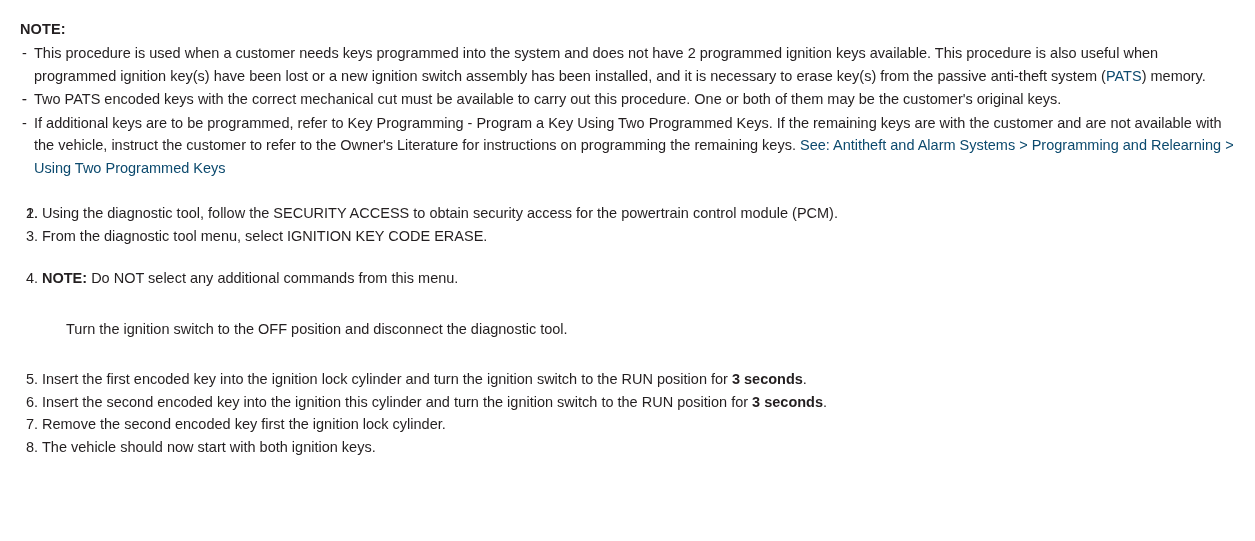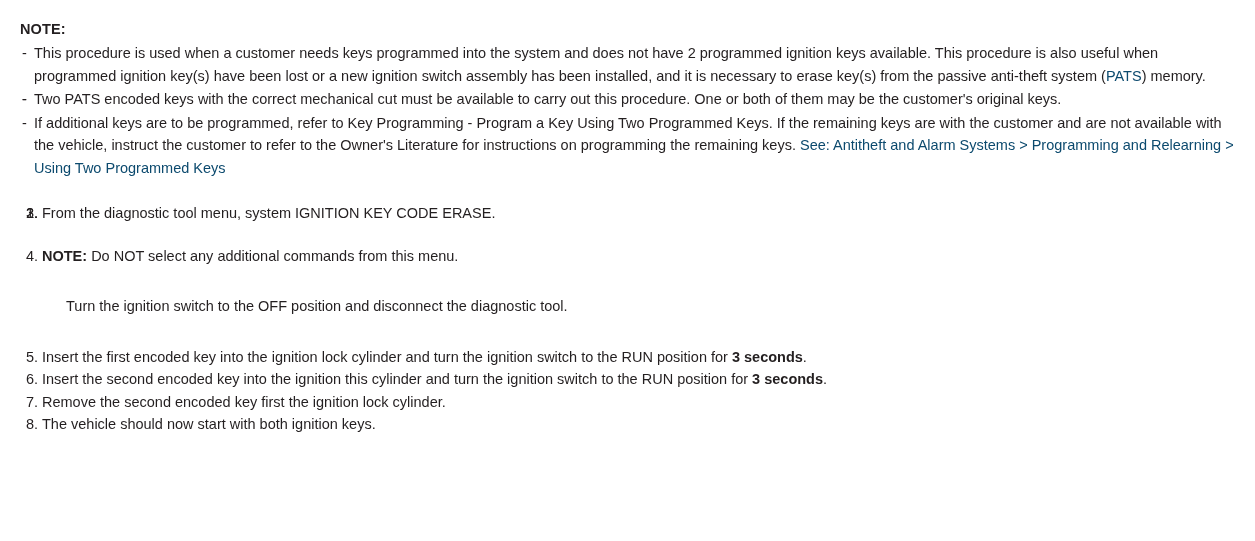--- a/index.html
+++ b/index.html
@@ -102,24 +102,25 @@
   </ul>
 
   <div class="gap-lg"></div>
 
   <ol class="steps">
     <li class="step">
       <span class="num">1.</span>
     </li>
     <li class="step">
       <span class="num">2.</span>
+      <span>Using the diagnostic tool, follow the SECURITY ACCESS to obtain security access for the powertrain control module (PCM).</span>
     </li>
     <li class="step">
       <span class="num">3.</span>
-      <span>From the diagnostic tool menu, system IGNITION KEY CODE ERASE.</span>
+      <span>From the diagnostic tool menu, select IGNITION KEY CODE ERASE.</span>
     </li>
   </ol>
 
   <div class="gap-md"></div>
 
   <div class="step">
     <span class="num">4.</span>
     <b>NOTE:</b><span> Do NOT select any additional commands from this menu.</span>
   </div>
 

